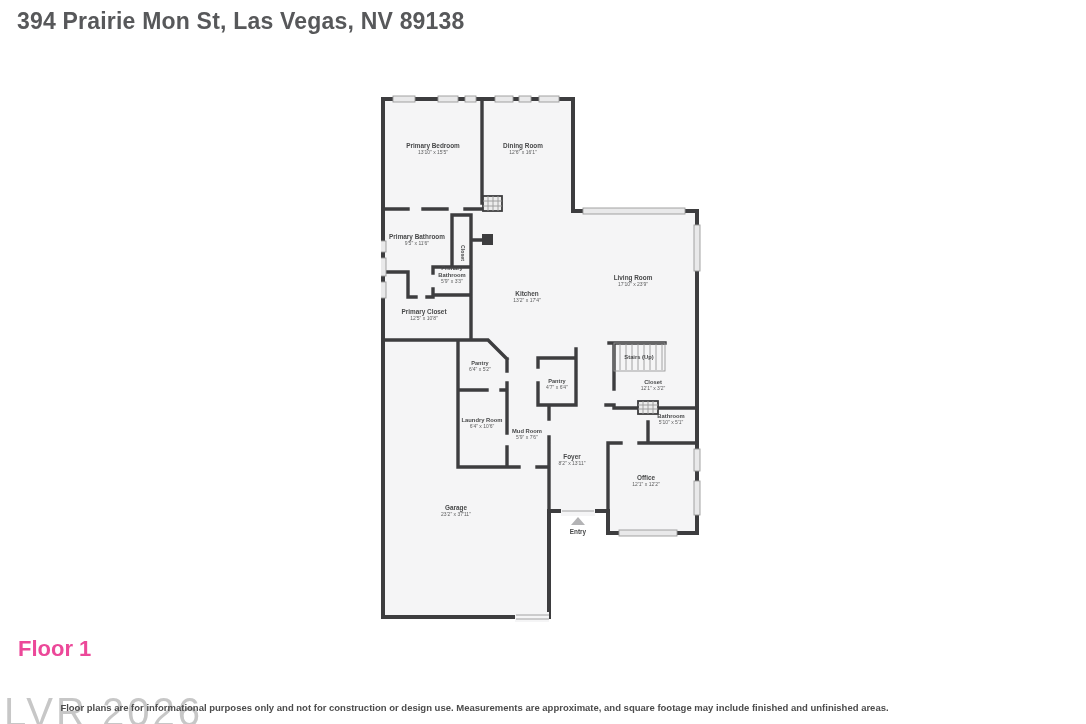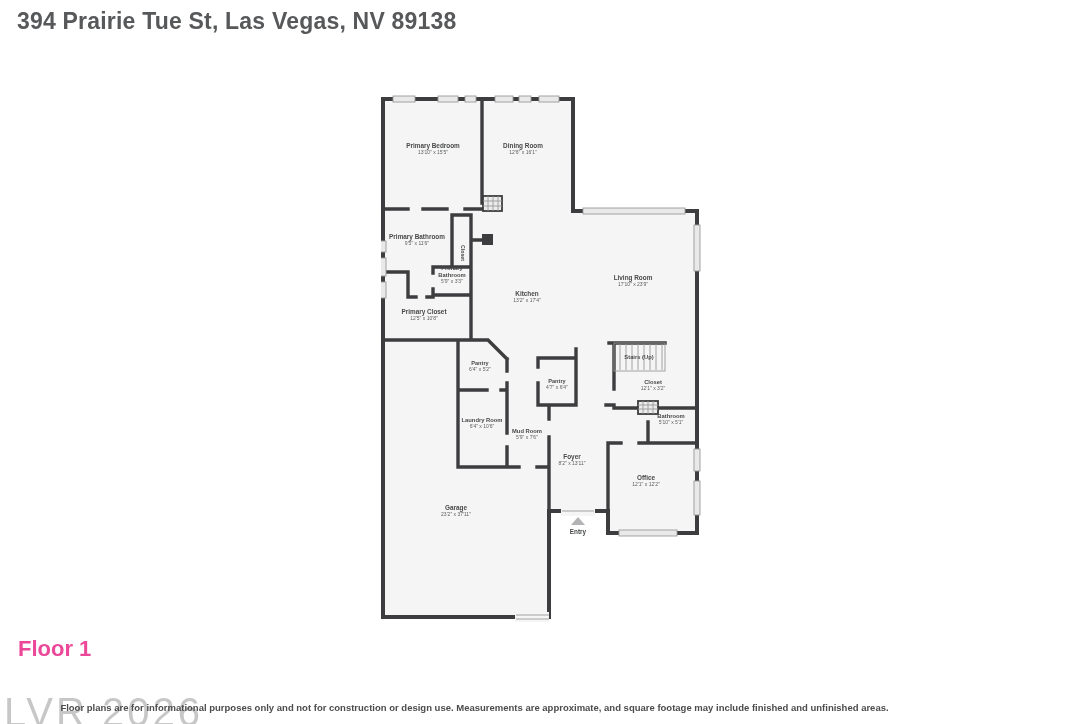--- a/index.html
+++ b/index.html
@@ -33,21 +33,21 @@
   .gapfill{fill:#f5f5f6;stroke:none;}
   .hatch{fill:#ececec;stroke:#3d3d3f;stroke-width:1.8;}
   .appliance{fill:#3d3d3f;stroke:none;}
   .rname{font:700 6.4px "Liberation Sans",sans-serif;fill:#474849;}
   .rdims{font:400 5px "Liberation Sans",sans-serif;fill:#5c5d5e;}
   text{text-anchor:middle;}
 </style>
 </head>
 <body>
 
-<div class="page-title">394 Prairie Tue St, Las Vegas, NV 89138</div>
+<div class="page-title">394 Prairie Mon St, Las Vegas, NV 89138</div>
 
 <div class="plan-wrap">
   <svg width="320" height="532" viewBox="0 0 320 532" xmlns="http://www.w3.org/2000/svg">
 
     <path class="floor-fill" d="M2,6 H192 V118 H316 V440 H227 V418 H168 V524 H2 Z"></path>
 
     <path class="wall" d="M2,6 H192 V118 H316 V440 H227 V418 H168 V524 H2 Z"></path>
 
     <path class="wall-in" d="
       M101,6 V110

